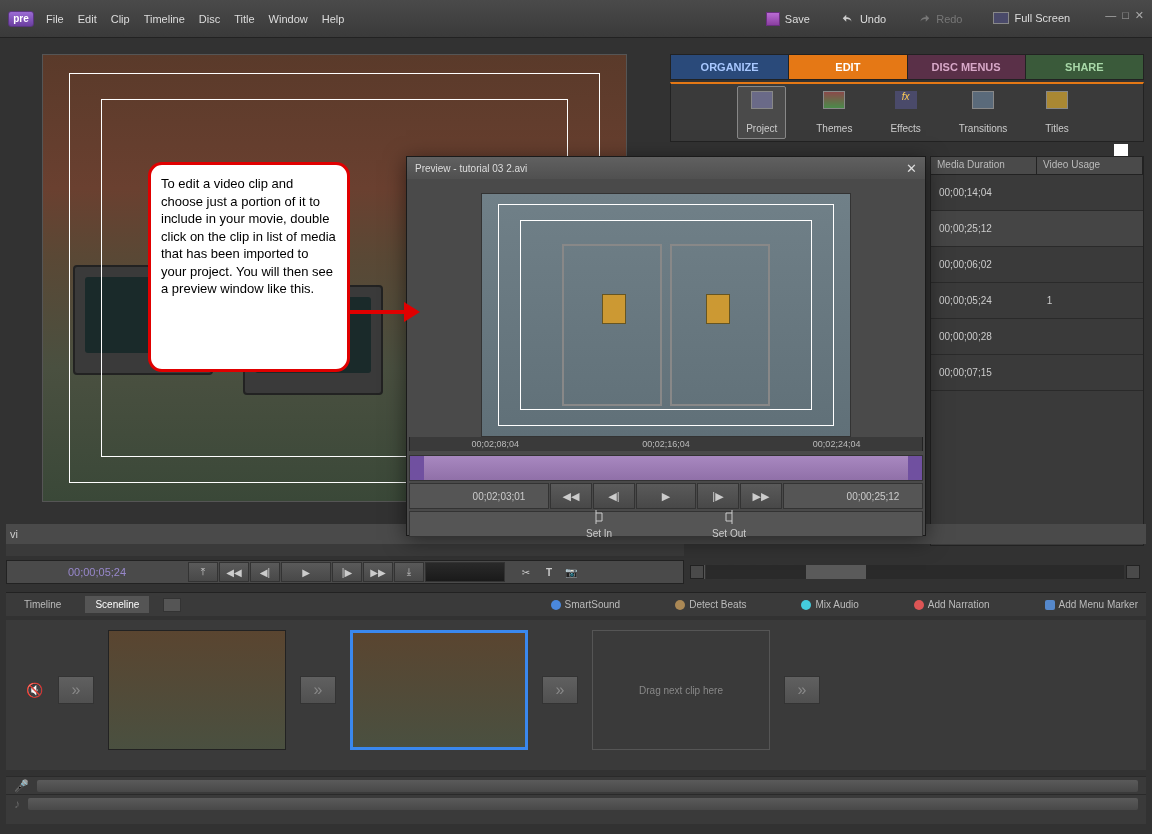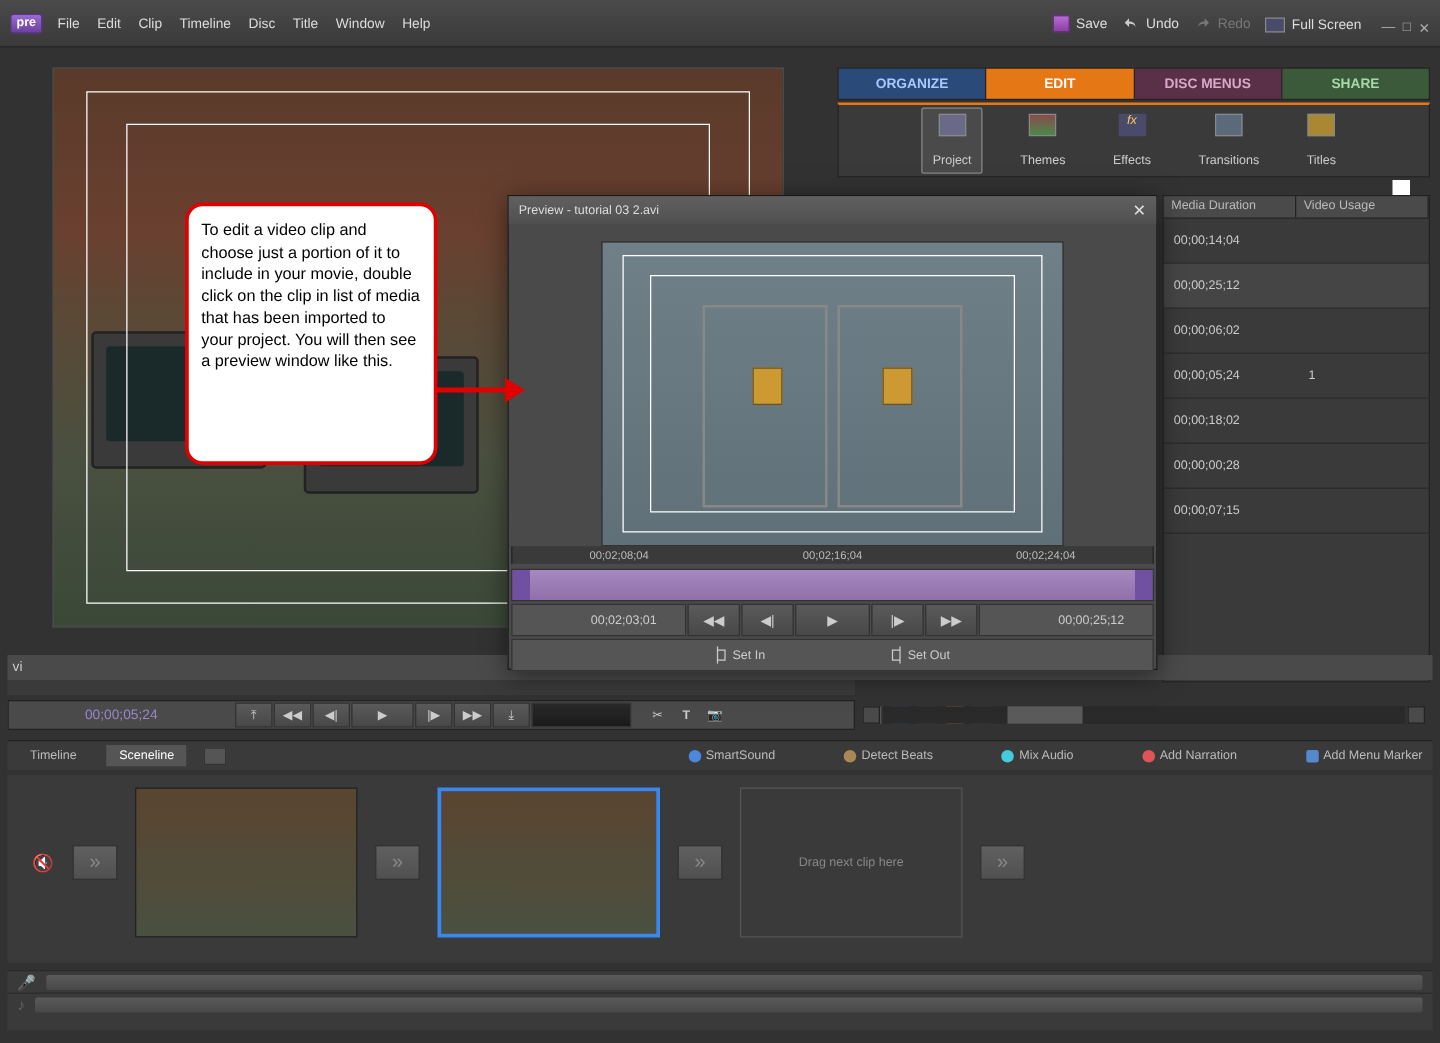--- a/index.html
+++ b/index.html
@@ -1,21 +1,21 @@
 <!DOCTYPE html>
 <html><head>
 <meta charset="utf-8">
 <style>
 * { margin: 0; padding: 0; box-sizing: border-box; font-family: -apple-system, "Segoe UI", Arial, sans-serif; }
 body { width: 1152px; height: 834px; background: #323232; overflow: hidden; color: #ccc; font-size: 11px; }
 .titlebar { height: 38px; background: linear-gradient(#4a4a4a,#3a3a3a); display: flex; align-items: center; padding: 0 8px; border-bottom: 1px solid #222; }
 .app-badge { width: 26px; height: 16px; background: linear-gradient(#9b6bd4,#6b3fa0); border-radius: 3px; display: flex; align-items: center; justify-content: center; font-size: 10px; color: #fff; font-weight: bold; margin-right: 12px; border:1px solid #5a3680;}
 .menu { display: flex; gap: 14px; color: #ddd; }
 .menu span { cursor: default; }
-.tb-right { margin-left: auto; display: flex; align-items: flex-end; gap: 0; }
+.tb-right { margin-left: auto; display: flex; align-items: flex-start; gap: 19px; }
 .tb-btn { display: flex; align-items: center; gap: 5px; padding: 3px 6px; color: #ddd; }
 .tb-btn.disabled { color: #777; }
 .win-controls { display: flex; gap: 6px; margin-left: 10px; color:#aaa;}
 .icon { width: 14px; height: 14px; display: inline-block; }
 .save-icon { background: linear-gradient(#b96bd4,#8a3fa0); border:1px solid #6a2f80; }
 .screen-icon { width:16px; height:12px; border:1px solid #888; background:#4a4a6a;}
 .tabs-bar { position:absolute; top:54px; right:8px; width:474px; height:26px; display:flex; border:1px solid #222;}
 .tab-main { flex:1; display:flex; align-items:center; justify-content:center; font-size:11px; font-weight:bold; }
 .tab-organize { background:#2a4a7a; color:#a8c8ff; border-right:1px solid #222;}
 .tab-edit { background:#e57815; color:#fff; border-right:1px solid #222;}
@@ -52,21 +52,21 @@
 .door.r { right:80px; }
 .sign { position:absolute; width:24px; height:30px; background:#cc9933; border:1px solid #665522;}
 .pw-tl { height:26px; background:linear-gradient(#a888c0,#9070a8); margin:4px 2px 0; position:relative; border:1px solid #333;}
 .pw-arrow-l { position:absolute; left:0; top:0; bottom:0; width:14px; background:#7050a0;}
 .pw-arrow-r { position:absolute; right:0; top:0; bottom:0; width:14px; background:#7050a0;}
 .pw-ruler { height:14px; background:#3a3a3a; margin:0 2px; display:flex; justify-content:space-around; align-items:center; font-size:9px; color:#bbb; border-left:1px solid #222; border-right:1px solid #222;}
 .pw-controls { height:26px; margin:2px; display:flex; gap:1px;}
 .pw-tc { flex:1.4; background:#555; display:flex; align-items:center; justify-content:center; font-size:10px; border:1px solid #333;padding-left:40px;}
 .pw-btn { width:42px; background:linear-gradient(#5a5a5a,#484848); display:flex; align-items:center; justify-content:center; border:1px solid #333; font-size:11px;}
 .pw-setrow { height:26px; margin:0 2px 2px; background:#555; display:flex; align-items:center; justify-content:center; gap:100px; border:1px solid #333; font-size:10px;}
-.set-item { display:flex; align-items:center; gap:4px;}
+.set-item { display:flex; align-items:center; gap:4px;flex-direction:column;}
 .below-monitor { position:absolute; top:524px; left:6px; right:6px; height:20px; background:#4a4a4a; display:flex; align-items:center;}
 .bm-ruler { position:absolute; top:544px; left:6px; width:678px; height:12px; background:#3a3a3a;}
 .transport { position:absolute; top:560px; left:6px; width:678px; height:24px; background:#4a4a4a; display:flex; align-items:center; gap:1px; border:1px solid #222;}
 .tc-display { width:180px; text-align:center; font-size:11px; color:#9888cc;}
 .trans-btn { width:30px; height:20px; background:linear-gradient(#5a5a5a,#484848); border:1px solid #333; display:flex; align-items:center; justify-content:center; font-size:10px;}
 .icon-row { position:absolute; top:560px; left:690px; width:140px; height:24px; display:flex; align-items:center; gap:6px;}
 .small-ico { width:16px; height:16px; background:#555; border:1px solid #333;}
 .sceneline-bar { position:absolute; top:592px; left:6px; right:6px; height:24px; background:#3a3a3a; display:flex; align-items:center; padding:0 8px; gap:14px; border-top:1px solid #222;}
 .sl-tab { padding:3px 10px; font-size:10px; color:#bbb;}
 .sl-tab.active { background:#555; color:#fff;}
@@ -186,24 +186,20 @@
     </div>
   <div class="media-row">
       <span>00;00;06;02</span>
       <span></span>
     </div>
   <div class="media-row">
       <span>00;00;05;24</span>
       <span>1</span>
     </div>
   <div class="media-row">
-      <span>00;00;18;02</span>
-      <span></span>
-    </div>
-  <div class="media-row">
       <span>00;00;00;28</span>
       <span></span>
     </div>
   <div class="media-row">
       <span>00;00;07;15</span>
       <span></span>
     </div>
 </div>
 
 <div class="monitor">

